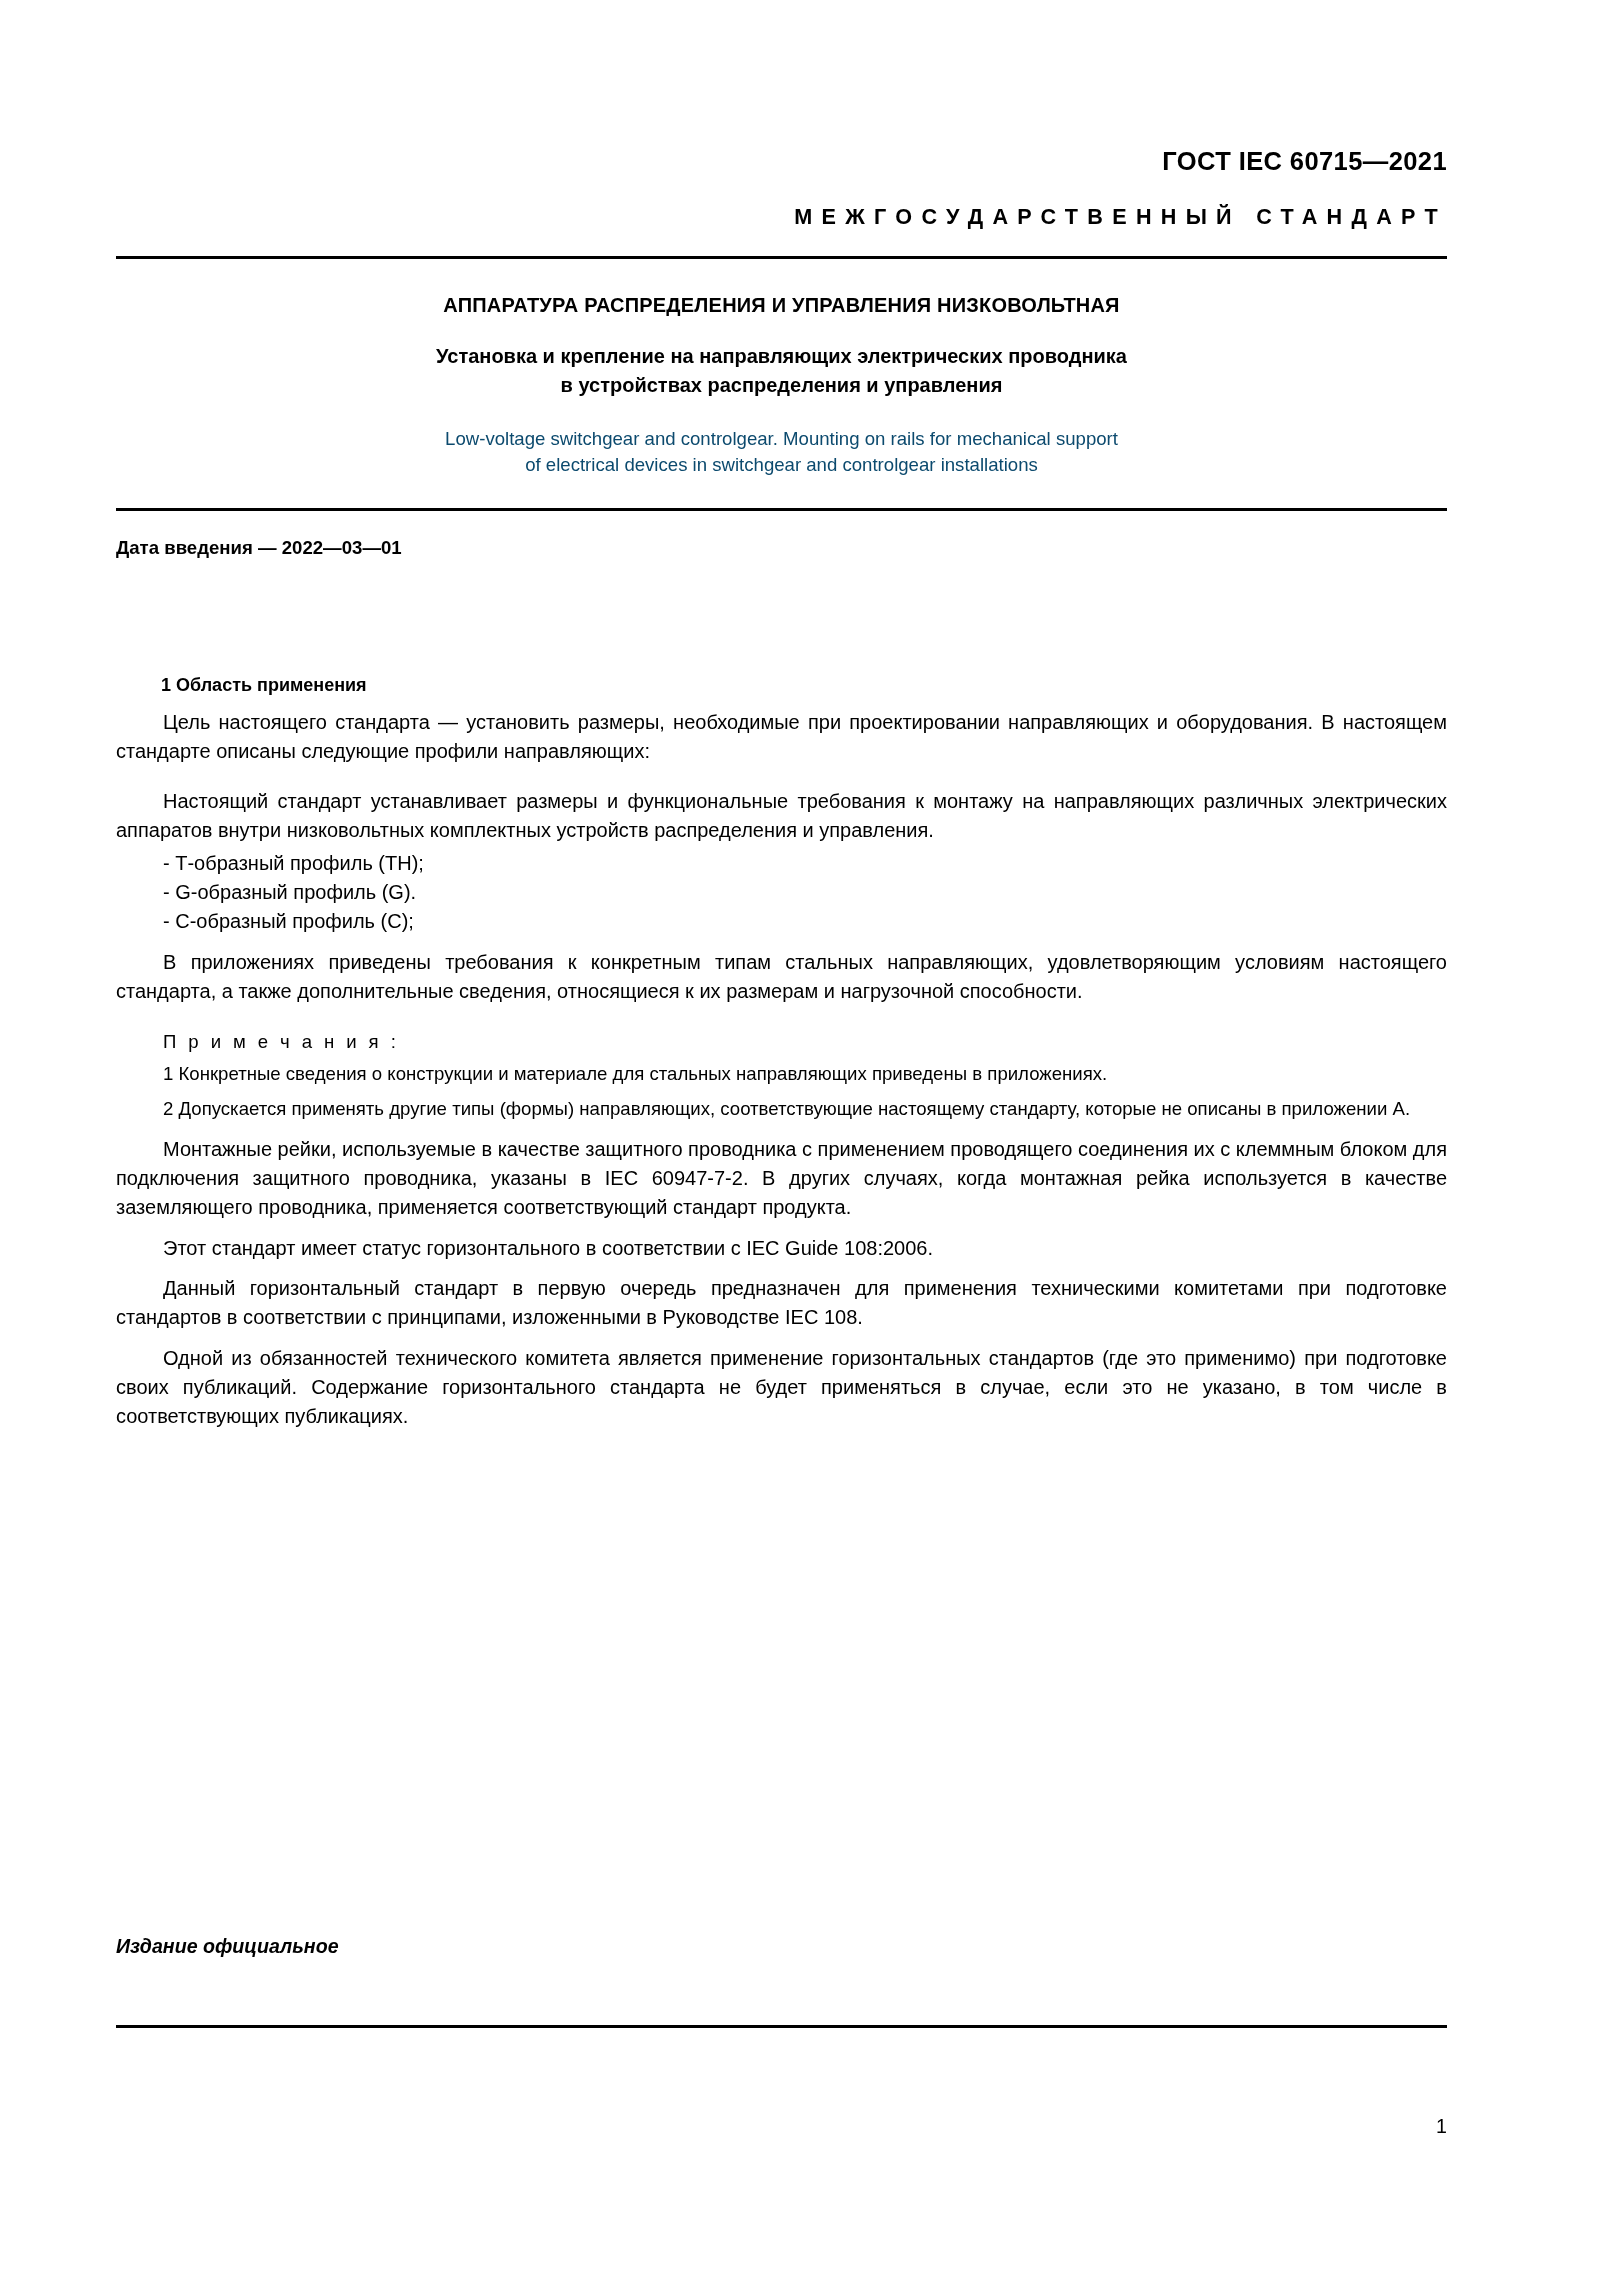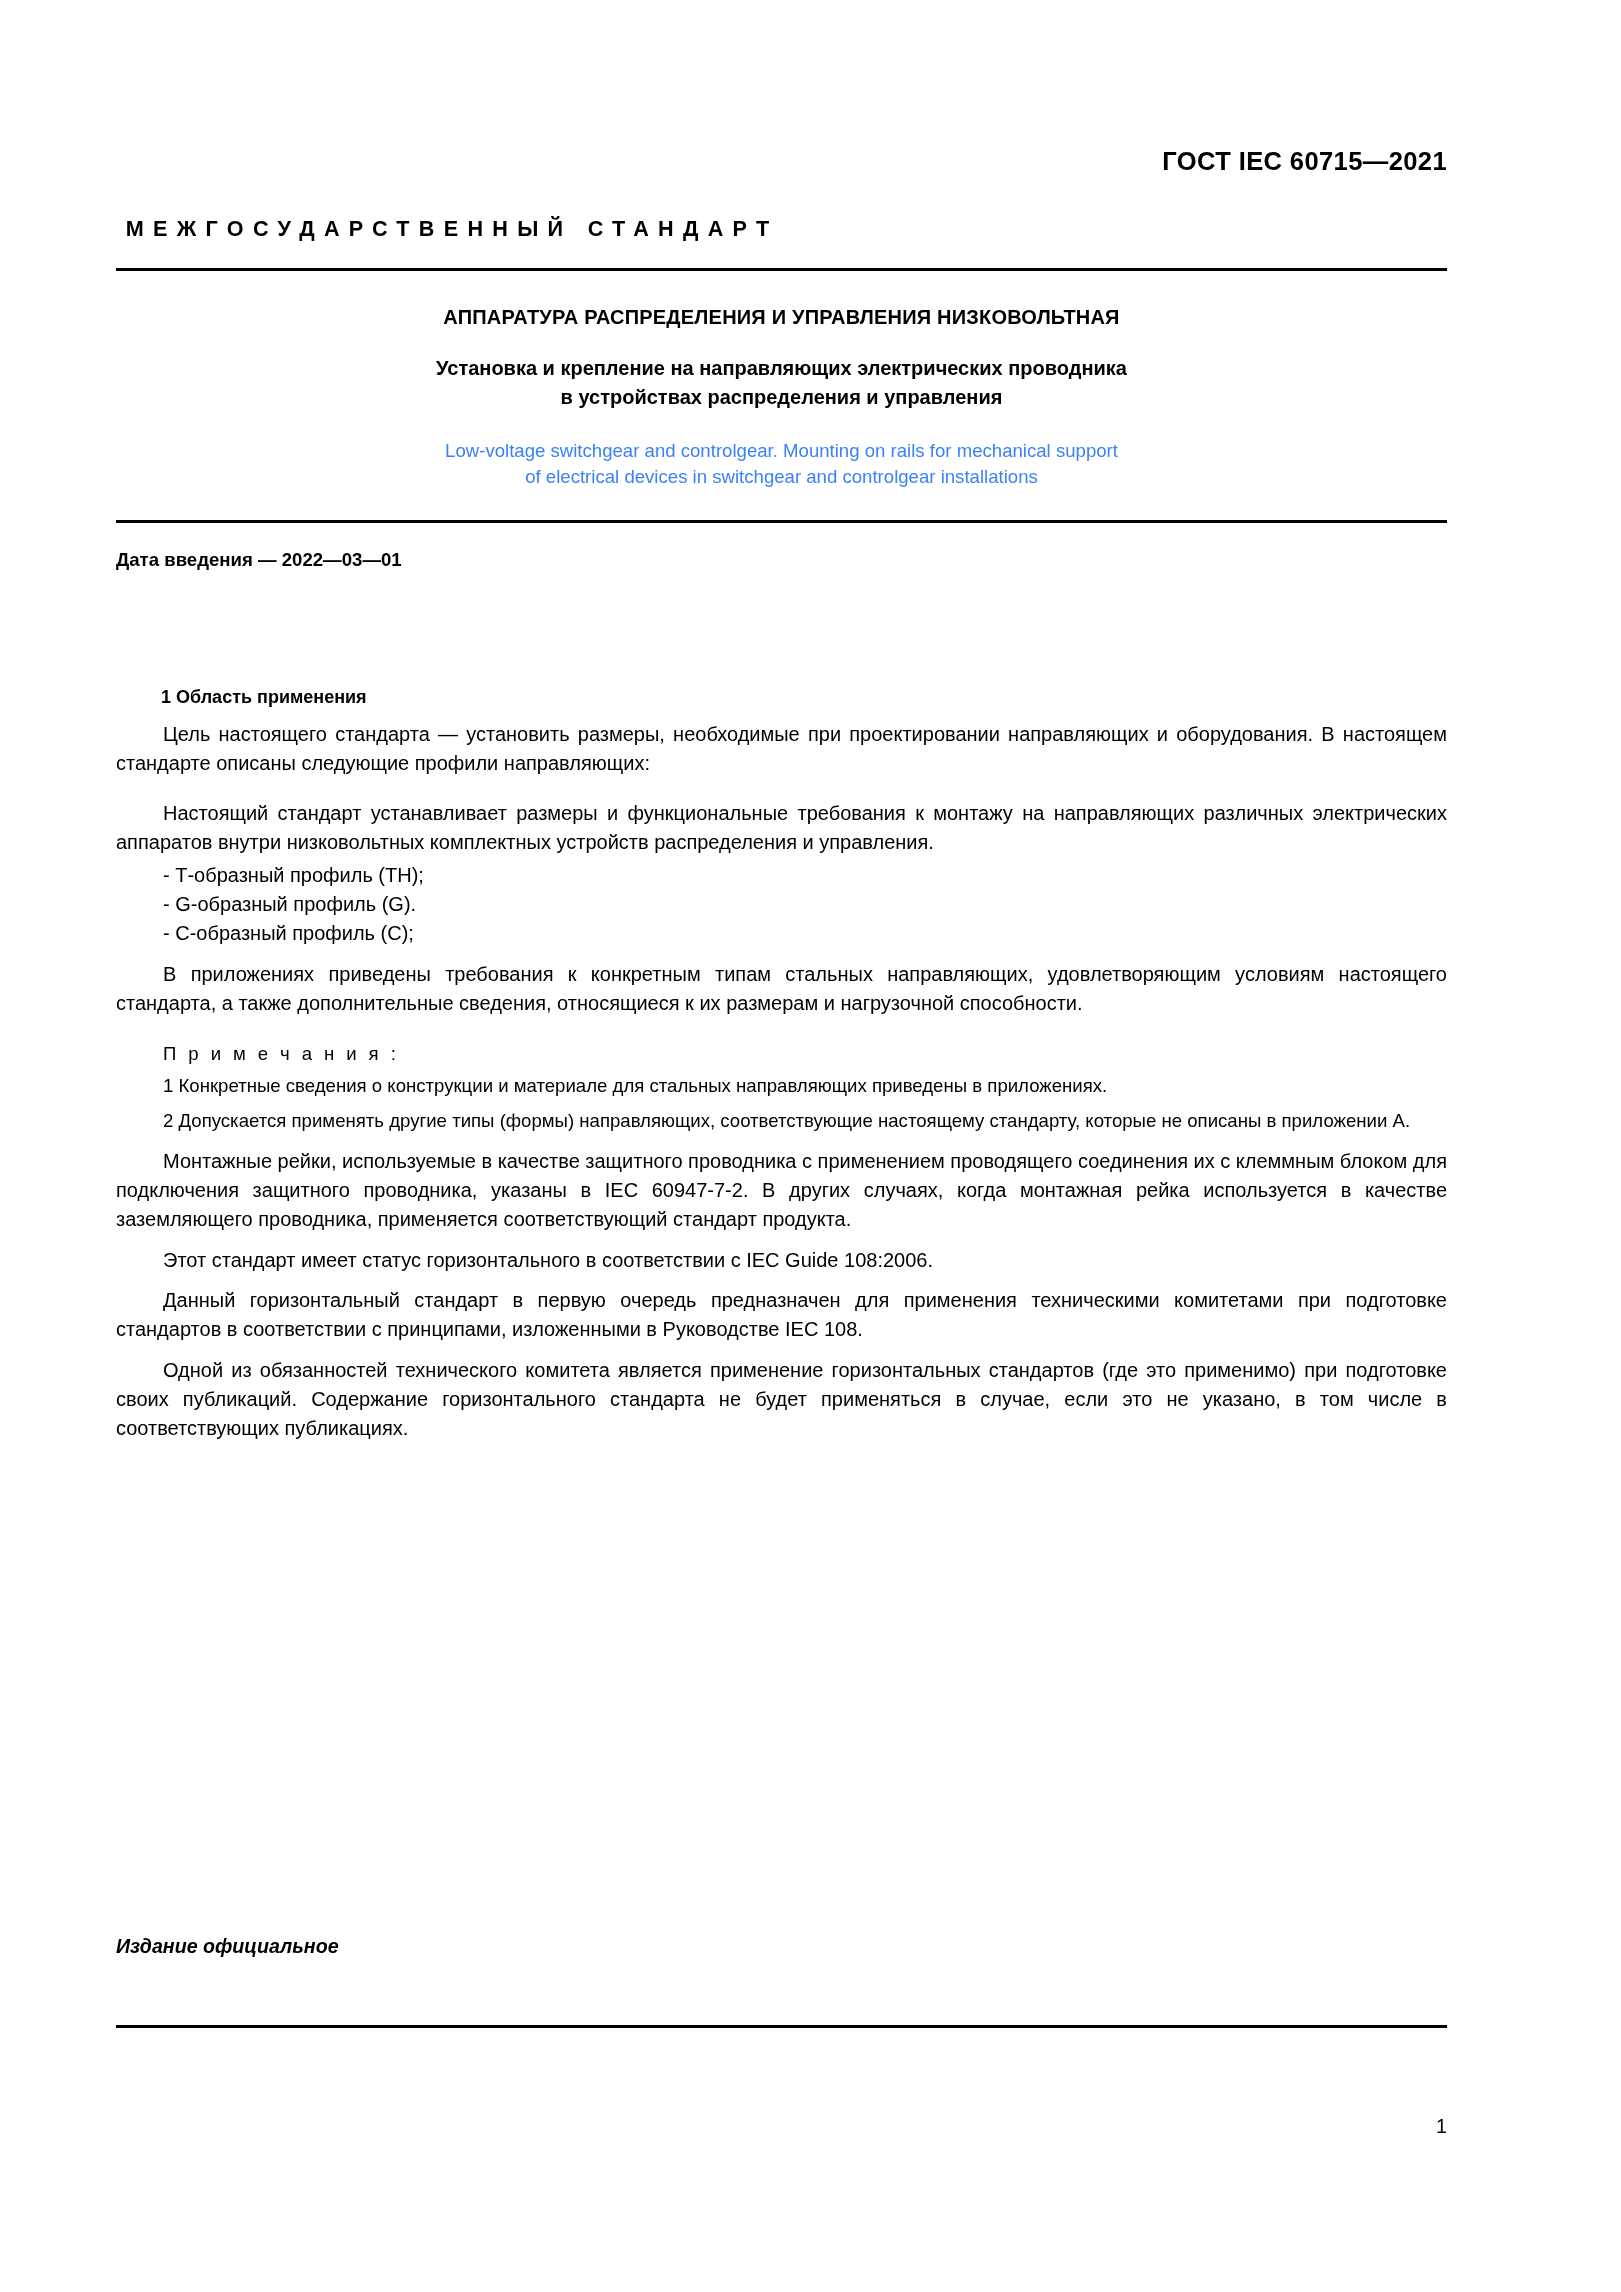--- a/index.html
+++ b/index.html
@@ -28,22 +28,22 @@
     height: 1873px;
   }
   .doc-code {
     text-align: right;
     font-size: 25.5px;
     font-weight: bold;
     letter-spacing: 0.4px;
     margin-top: 147px;
   }
   .std-word {
-    margin-top: 40px;
-    text-align: left;
+    margin-top: 28px;
+    text-align: right;
     font-size: 21.6px;
     font-weight: bold;
     letter-spacing: 9.3px;
     padding-left: 9.8px;
   }
   .rule-thick {
     border-top: 3.9px solid #000;
     margin-top: 25.5px;
   }
   .rule-thick-2 {
@@ -62,21 +62,21 @@
   .title-sub {
     margin-top: 25.5px;
     font-size: 20px;
     font-weight: bold;
     line-height: 1.45;
   }
   .title-en {
     margin-top: 25.5px;
     font-size: 18.6px;
     line-height: 1.45;
-    color: #3b82f6;
+    color: #0c4a6e;
     margin-bottom: 29px;
   }
   .intro-date {
     text-align: left;
     font-size: 18.6px;
     font-weight: bold;
     margin-top: 25.5px;
   }
   h1.section-title {
     font-size: 18px;

